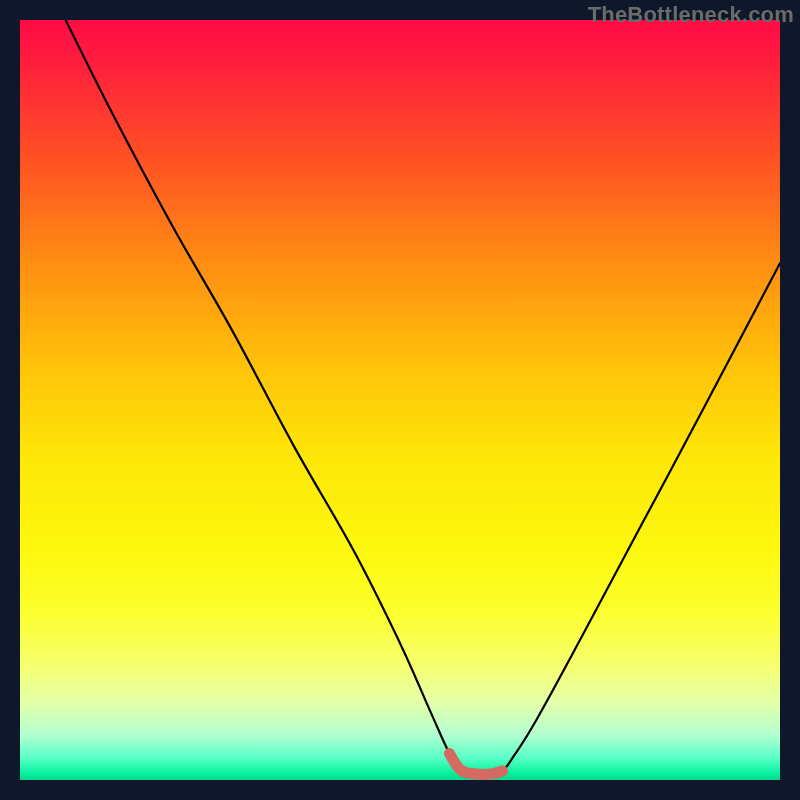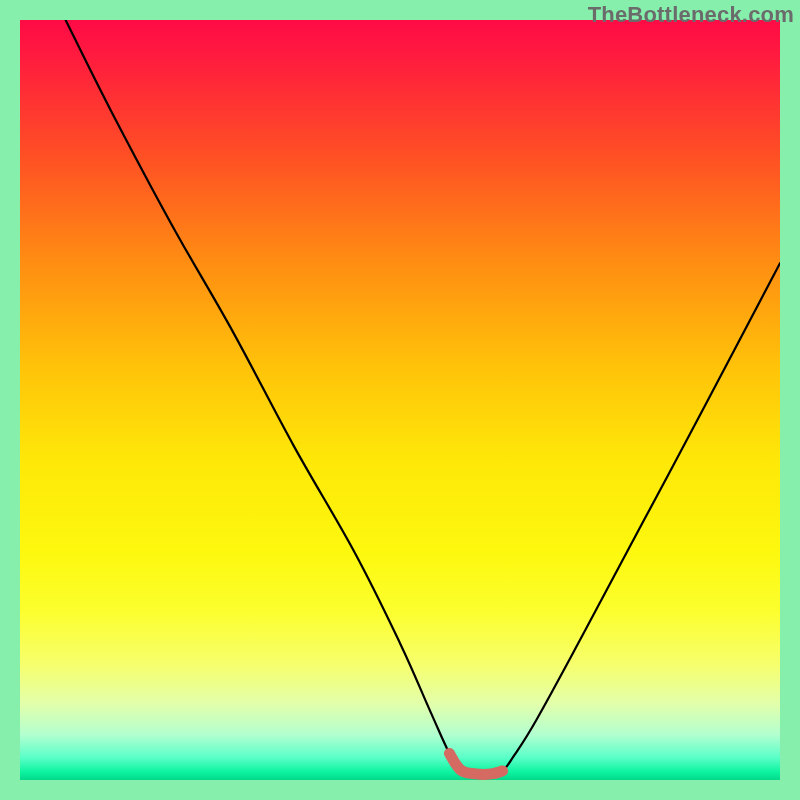--- a/index.html
+++ b/index.html
@@ -6,21 +6,21 @@
     margin: 0;
     padding: 0;
     width: 800px;
     height: 800px;
     background: #000;
     overflow: hidden;
   }
   .outer {
     width: 800px;
     height: 800px;
-    background: #86efac;
+    background: #0f172a;
     position: relative;
   }
   .plot {
     position: absolute;
     left: 20px;
     top: 20px;
     width: 760px;
     height: 760px;
     background: linear-gradient(to bottom,
       #ff0b46 0%,

